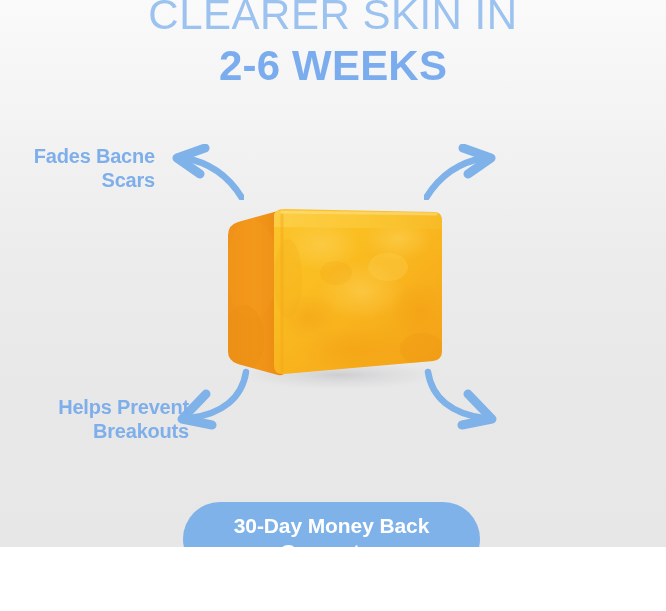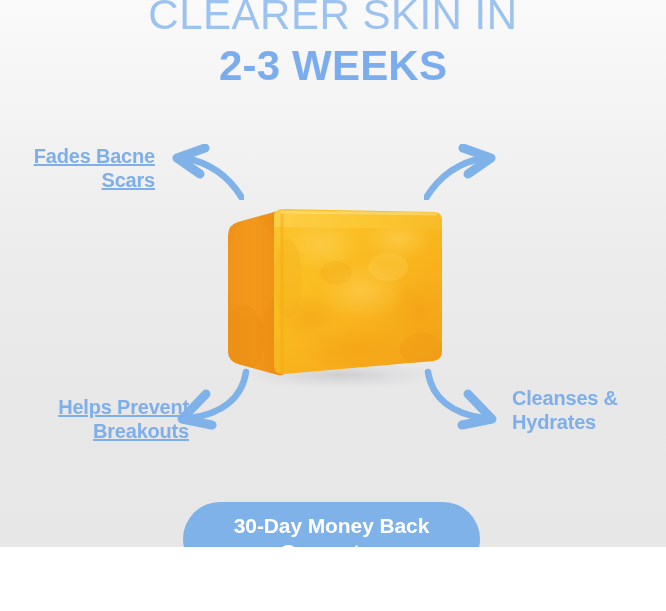--- a/index.html
+++ b/index.html
@@ -50,21 +50,21 @@
 
   
   .benefit {
     position: absolute;
     font-size: 20px;
     font-weight: 700;
     line-height: 1.22;
     color: #7fafea;
     letter-spacing: -0.2px;
   }
-  .benefit.left  { text-align: right; text-decoration: underline; }
+  .benefit.left  { text-align: right; }
   .benefit.right { text-align: left; }
 
   #benefit-fades-bacne-scars   { left: 0px;   top: 144px; width: 155px; }
   #benefit-evens-skin-tone     { left: 512px; top: 144px; width: 154px; }
   #benefit-helps-prevent-breakouts { left: 0px; top: 395px; width: 165px; margin-left: 24px; }
   #benefit-cleanses-hydrates   { left: 512px; top: 386px; width: 154px; }
 
   
   .arrow {
     position: absolute;
@@ -107,21 +107,21 @@
     padding: 0 14px;
   }
 </style>
 </head>
 <body>
 
 <div id="infographic">
 
   <div class="headline">
     <span class="headline-line1">CLEARER SKIN IN</span>
-    <span class="headline-line2">2-3 WEEKS</span>
+    <span class="headline-line2">2-6 WEEKS</span>
   </div>
 
   <div class="benefit left" id="benefit-fades-bacne-scars">Fades Bacne Scars</div>
 
   <div class="arrow" id="arrow-top-left">
     <svg width="86" height="56" viewBox="0 0 86 56">
       <path d="M84 54 C 70 31, 50 18, 26 14" stroke="#7fb2e8" stroke-width="6.5" fill="none" stroke-linecap="round"></path>
       <path d="M47 4 L 19 14 L 42 30" stroke="#7fb2e8" stroke-width="9" fill="none" stroke-linecap="round" stroke-linejoin="round"></path>
     </svg>
   </div>
@@ -214,19 +214,18 @@
 
   <div class="benefit left" id="benefit-helps-prevent-breakouts">Helps Prevent Breakouts</div>
 
   <div class="arrow" id="arrow-bottom-right">
     <svg width="90" height="62" viewBox="0 0 90 62">
       <path d="M4 4 C 8 30, 28 46, 60 50" stroke="#7fb2e8" stroke-width="6.5" fill="none" stroke-linecap="round"></path>
       <path d="M44 26 L 68 51 L 38 57" stroke="#7fb2e8" stroke-width="9" fill="none" stroke-linecap="round" stroke-linejoin="round"></path>
     </svg>
   </div>
 
-  <div class="benefit right" id="benefit-cleanses-hydrates">Cleanses &amp; Hydrates</div>
 
   <div id="guarantee-badge">
     <span id="guarantee-badge-label">30-Day Money Back Guarantee</span>
   </div>
 
 </div>
 
 </body></html>

